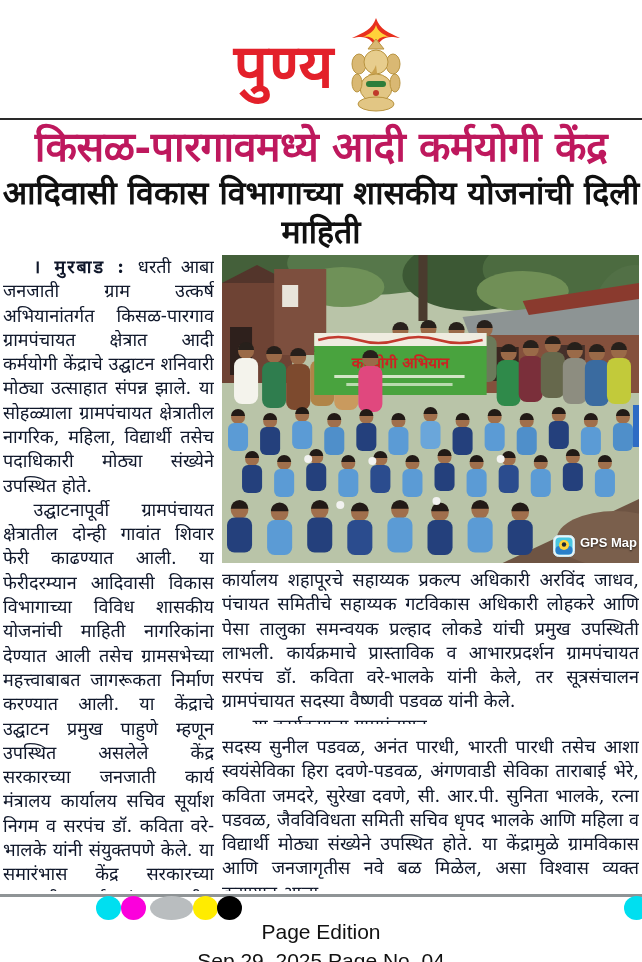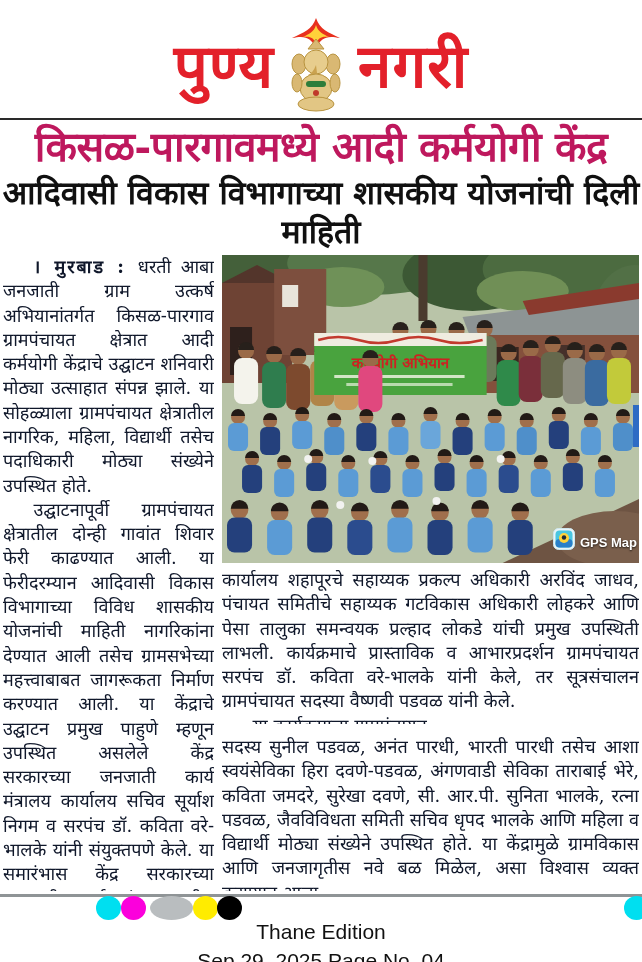--- a/index.html
+++ b/index.html
@@ -57,22 +57,22 @@
   .dateline{font-weight:800;letter-spacing:2px;}
   .right-area{display:flex;flex-direction:column;gap:5px;overflow:hidden;}
   .two-cols{display:grid;grid-template-columns:1fr;gap:11px;flex:1;overflow:hidden;}
   
   .photo{
     position:relative;height:308px;flex:0 0 auto;
     background:#9fae8c;overflow:hidden;
   }
   .photo svg{display:block;width:100%;height:100%;}
   .watermark{
-    position:absolute;right:2px;bottom:13px;
-    display:flex;align-items:flex-end;gap:5px;
+    position:absolute;right:2px;bottom:6px;
+    display:flex;align-items:flex-start;gap:5px;
     font-family:"Liberation Sans",sans-serif;
     font-size:13px;font-weight:700;color:#ffffff;
     text-shadow:0 1px 2px rgba(0,0,0,.75);
     white-space:nowrap;
   }
   .wm-icon{width:22px;height:22px;flex:0 0 auto;}
   
   .footer-rule{height:3px;background:#8f9496;margin-top:3px;}
   .reg-row{position:relative;height:0;}
   .reg-dot{position:absolute;top:-1px;width:25px;height:24px;border-radius:50%;}
@@ -107,21 +107,20 @@
         <circle cx="32" cy="45" r="12" fill="#e7cd8d" stroke="#b8933f" stroke-width="1"></circle>
         <path d="M32,48 q-3,8 -8,10 q6,2 9,-2 Z" fill="#caa24f"></path>
         <ellipse cx="32" cy="71" rx="16" ry="14" fill="#e2c684" stroke="#b8933f" stroke-width="1"></ellipse>
         <rect x="22" y="64" width="20" height="6" rx="3" fill="#2e7d3a"></rect>
         <ellipse cx="13" cy="66" rx="5" ry="9" fill="#d9b873" stroke="#b8933f" stroke-width="1"></ellipse>
         <ellipse cx="51" cy="66" rx="5" ry="9" fill="#d9b873" stroke="#b8933f" stroke-width="1"></ellipse>
         <ellipse cx="32" cy="87" rx="18" ry="7" fill="#e2c684" stroke="#b8933f" stroke-width="1"></ellipse>
         <circle cx="32" cy="76" r="3" fill="#c0392b"></circle>
       </svg>
     </span>
-    <span class="logo-word">नगरी</span>
   </header>
   <div class="mast-rule"></div>
 
   <h1 class="headline">किसळ-पारगावमध्ये आदी कर्मयोगी केंद्र</h1>
   <h2 class="subheadline">आदिवासी विकास विभागाच्या शासकीय योजनांची दिली माहिती</h2>
 
   <div class="body-grid">
 
     <div class="col">
       <p class="para indent"><b class="dateline">। मुरबाड : </b><span>धरती आबा जनजाती ग्राम उत्कर्ष अभियानांतर्गत किसळ-पारगाव ग्रामपंचायत क्षेत्रात आदी कर्मयोगी केंद्राचे उद्घाटन शनिवारी मोठ्या उत्साहात संपन्न झाले. या सोहळ्याला ग्रामपंचायत क्षेत्रातील नागरिक, महिला, विद्यार्थी तसेच पदाधिकारी मोठ्या संख्येने उपस्थित होते.</span></p>
@@ -282,18 +281,18 @@
   <div class="footer-rule"></div>
   <div class="reg-row">
     <span class="reg-dot c1"></span>
     <span class="reg-dot c2"></span>
     <span class="reg-dot c3"></span>
     <span class="reg-dot c4"></span>
     <span class="reg-dot c5"></span>
     <span class="reg-dot c6"></span>
   </div>
   <footer class="footer-text">
-    <div>Thane Edition</div>
+    <div>Page Edition</div>
     <div>Sep 29, 2025 Page No. 04</div>
     <div class="powered">Powered by: erelego.com</div>
   </footer>
 
 </div>
 
 </body></html>

